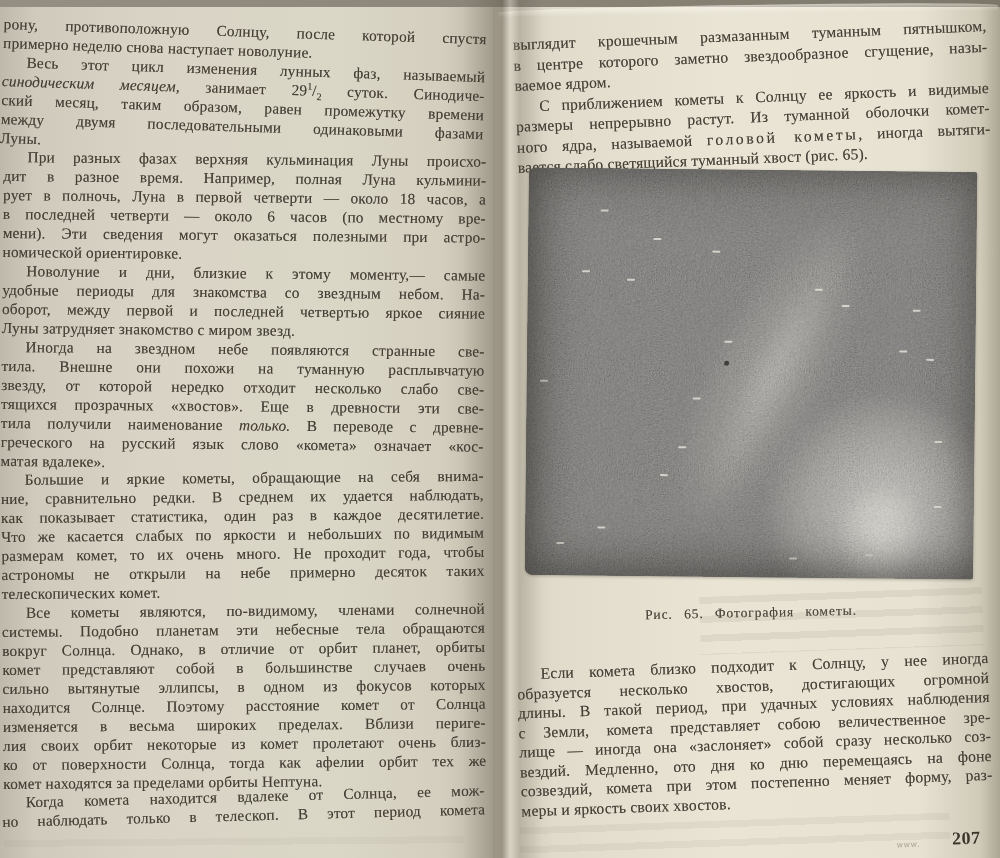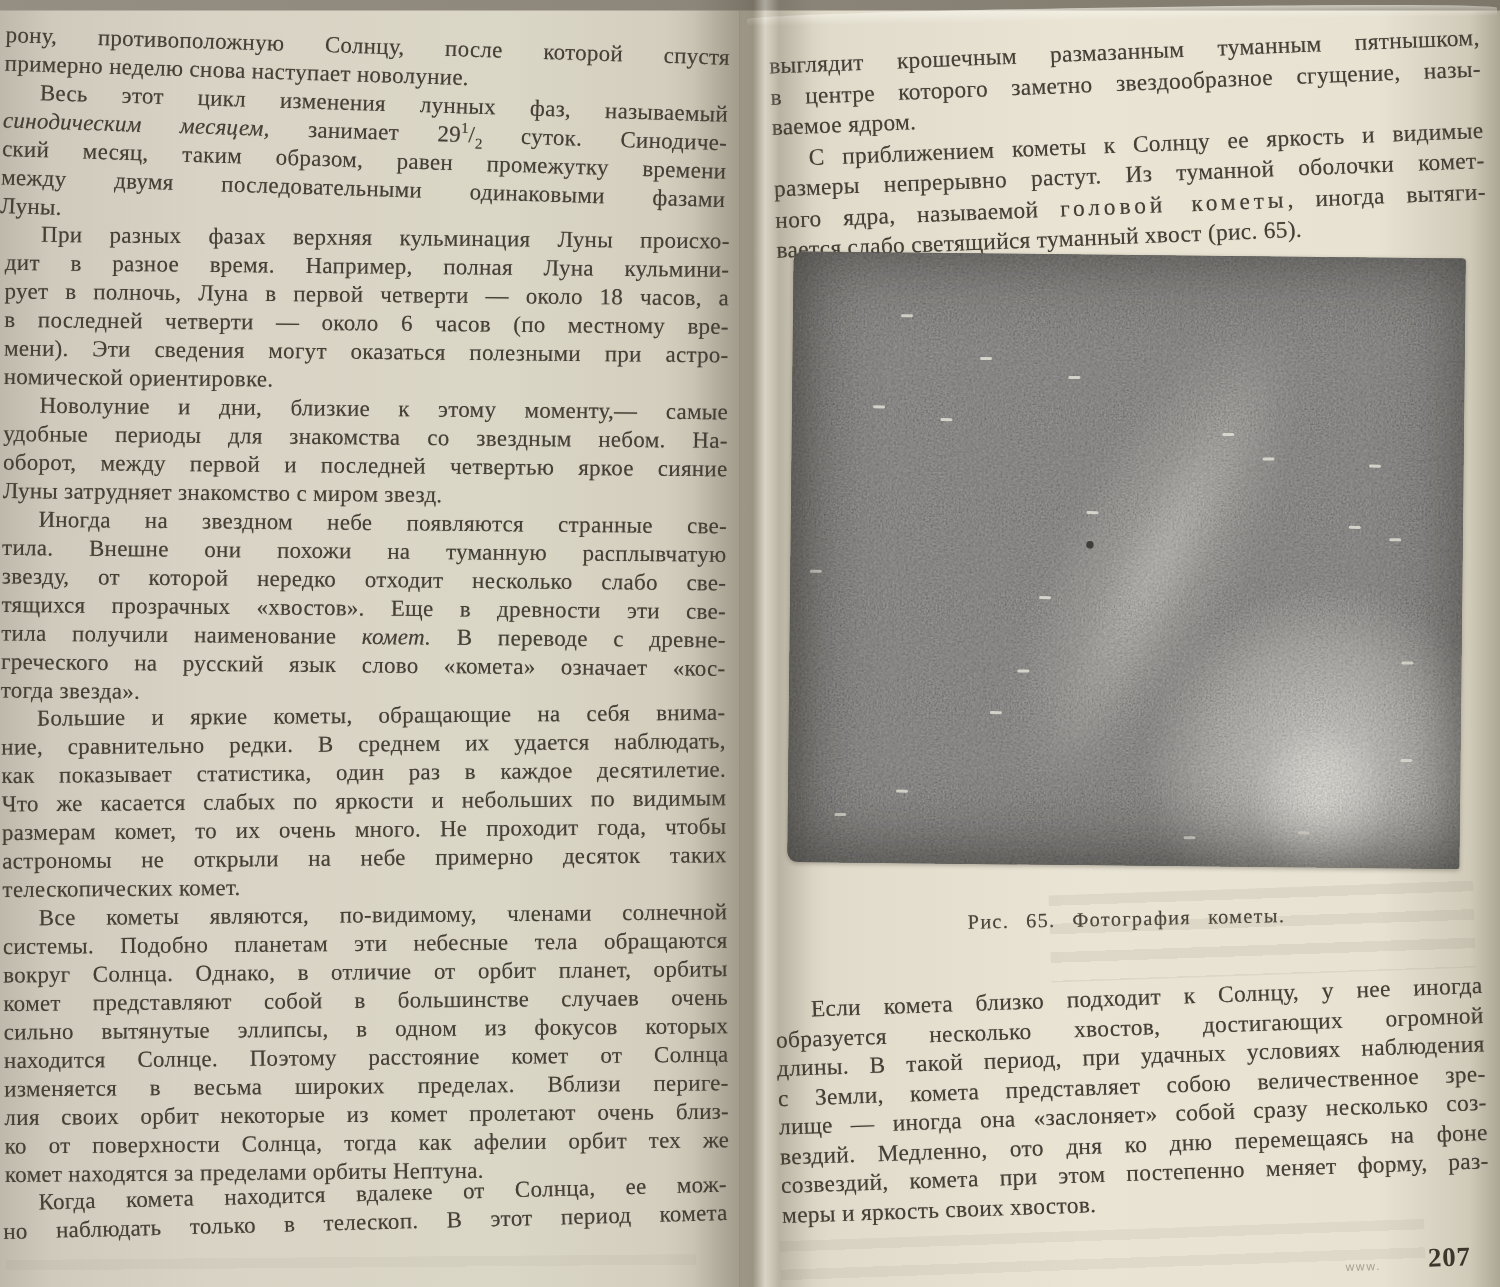--- a/index.html
+++ b/index.html
@@ -103,23 +103,23 @@
       <div class="tline"><span>мени). Эти сведения могут оказаться полезными при астро-</span></div>
       <div class="tline pend"><span>номической ориентировке.</span></div>
       <div class="tline pind"><span>Новолуние и дни, близкие к этому моменту,— самые</span></div>
       <div class="tline"><span>удобные периоды для знакомства со звездным небом. На-</span></div>
       <div class="tline"><span>оборот, между первой и последней четвертью яркое сияние</span></div>
       <div class="tline pend"><span>Луны затрудняет знакомство с миром звезд.</span></div>
       <div class="tline pind"><span>Иногда на звездном небе появляются странные све-</span></div>
       <div class="tline"><span>тила. Внешне они похожи на туманную расплывчатую</span></div>
       <div class="tline"><span>звезду, от которой нередко отходит несколько слабо све-</span></div>
       <div class="tline"><span>тящихся прозрачных «хвостов». Еще в древности эти све-</span></div>
-      <div class="tline"><span>тила получили наименование </span><span class="it">комет.</span><span> В переводе с древне-</span></div>
+      <div class="tline"><span>тила получили наименование </span><span class="it">только.</span><span> В переводе с древне-</span></div>
       <div class="tline"><span>греческого на русский язык слово «комета» означает «кос-</span></div>
-      <div class="tline pend"><span>тогда звезда».</span></div>
+      <div class="tline pend"><span>матая вдалеке».</span></div>
     </div>
     <div class="lg lg2">
       <div class="tline pind"><span>Большие и яркие кометы, обращающие на себя внима-</span></div>
       <div class="tline"><span>ние, сравнительно редки. В среднем их удается наблюдать,</span></div>
       <div class="tline"><span>как показывает статистика, один раз в каждое десятилетие.</span></div>
       <div class="tline"><span>Что же касается слабых по яркости и небольших по видимым</span></div>
       <div class="tline"><span>размерам комет, то их очень много. Не проходит года, чтобы</span></div>
       <div class="tline"><span>астрономы не открыли на небе примерно десяток таких</span></div>
       <div class="tline pend"><span>телескопических комет.</span></div>
       <div class="tline pind"><span>Все кометы являются, по-видимому, членами солнечной</span></div>

